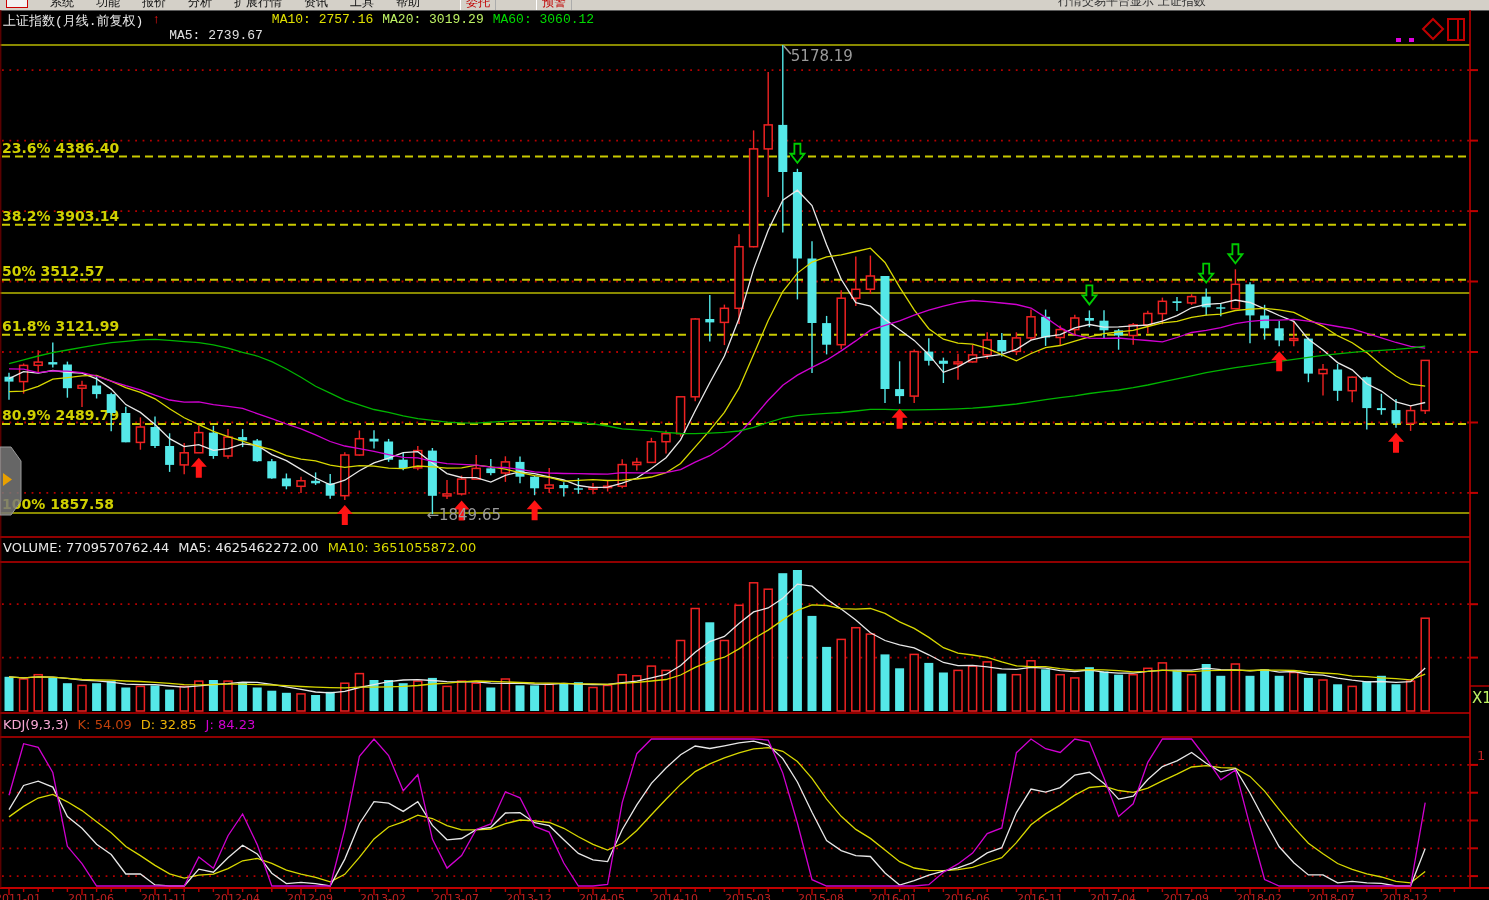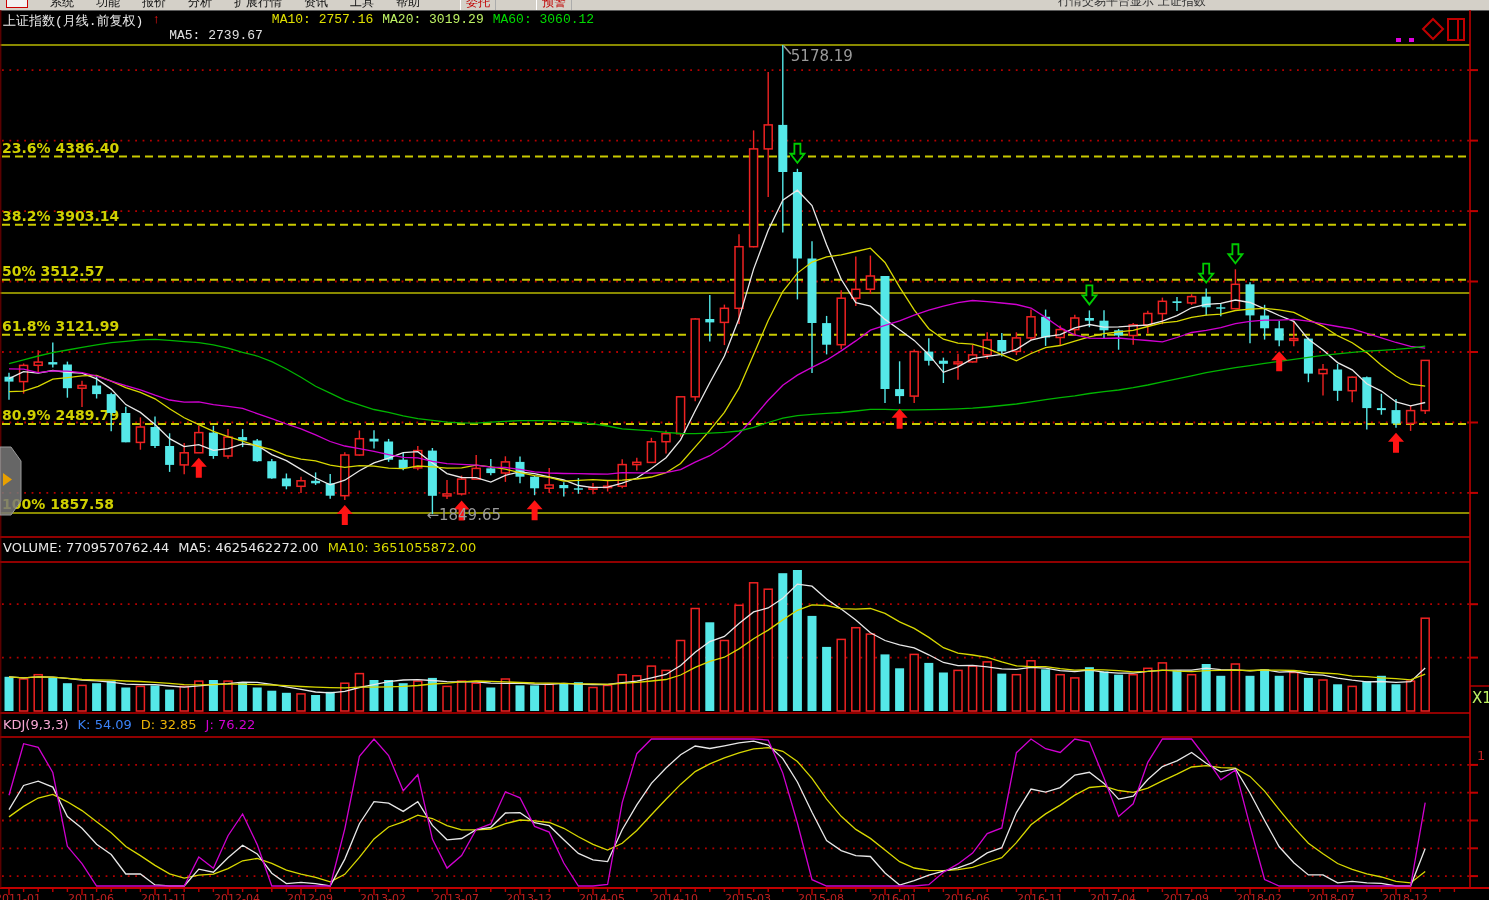--- a/index.html
+++ b/index.html
@@ -54,23 +54,23 @@
   </div>
 
   <div class="label-row" style="top:540px;">
     <span style="color: rgb(232, 232, 232);">VOLUME: 7709570762.44</span>
     <span style="color: rgb(232, 232, 232);">MA5: 4625462272.00</span>
     <span style="color: rgb(216, 216, 0);">MA10: 3651055872.00</span>
   </div>
 
   <div class="label-row" style="top:717px;">
     <span style="color: #f9a8d4;">KDJ(9,3,3)</span>
-    <span style="color: #3b82f6;">K: 54.09</span>
+    <span style="color: #c2410c;">K: 54.09</span>
     <span style="color: #eab308;">D: 32.85</span>
-    <span style="color: rgb(208, 0, 208);">J: 76.22</span>
+    <span style="color: rgb(208, 0, 208);">J: 84.23</span>
   </div>
 
   <span class="x1-tag">X1</span>
   <span class="kdj-partial">1</span>
 
   <svg id="cv" width="1489" height="900">
       <g>
         <line x1="2" y1="70.1" x2="1470" y2="70.1" stroke="#b40000" stroke-width="1.8" stroke-dasharray="1.8,5.6"></line>
         <line x1="1470" y1="70.1" x2="1478" y2="70.1" stroke="#c00000" stroke-width="2"></line>
         <line x1="2" y1="140.6" x2="1470" y2="140.6" stroke="#b40000" stroke-width="1.8" stroke-dasharray="1.8,5.6"></line>

